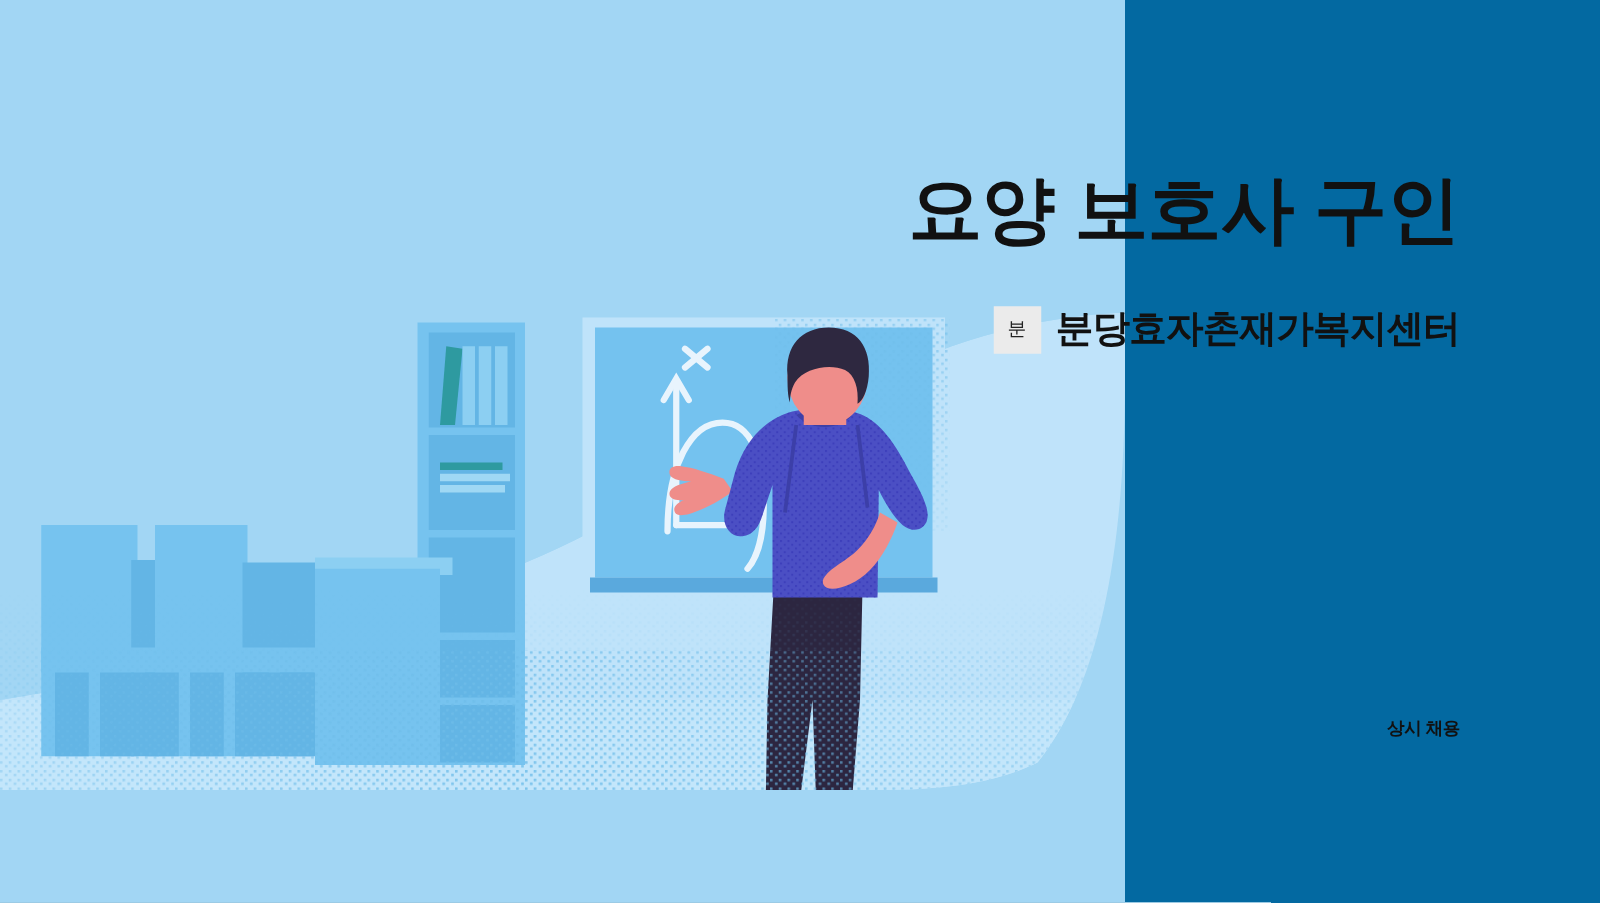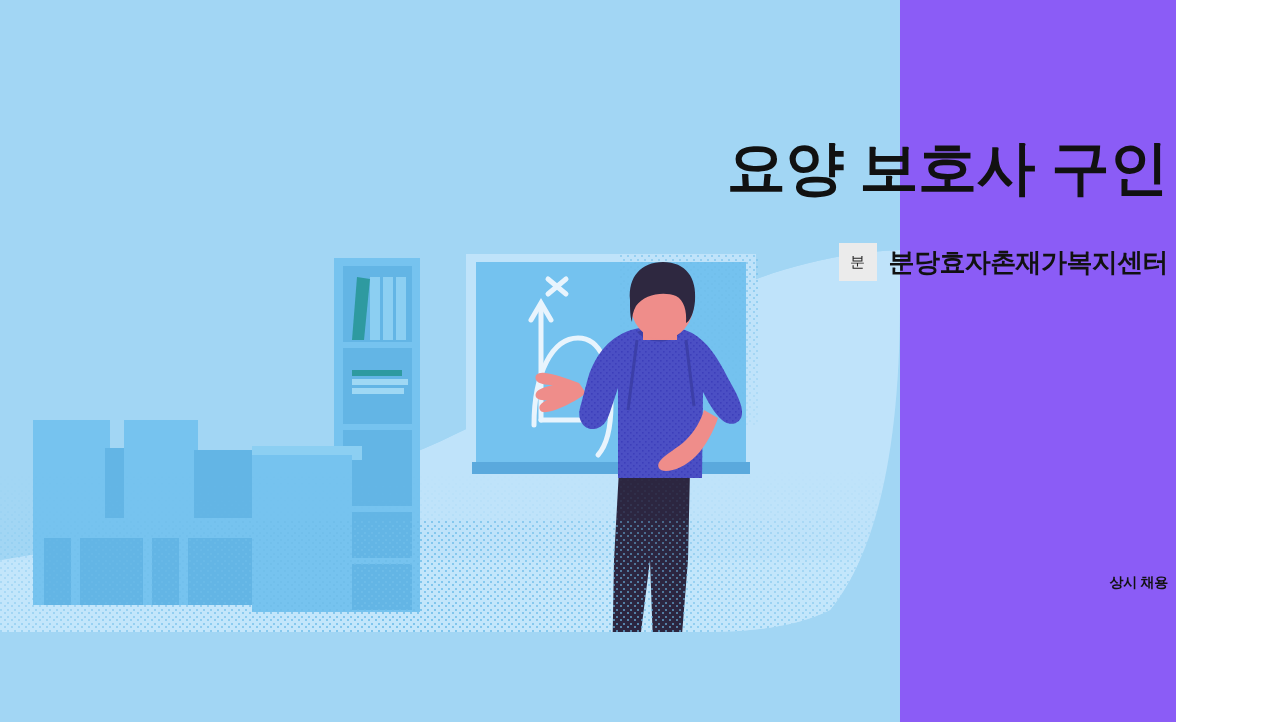--- a/index.html
+++ b/index.html
@@ -9,23 +9,23 @@
   }
   body {
     width: 1280px;
     height: 722px;
     overflow: hidden;
     font-family: "Liberation Sans", "DejaVu Sans", sans-serif;
   }
 
   #banner {
     position: relative;
-    width: 1176px;
-    height: 722px;
-    background: #8b5cf6;
+    width: 1280px;
+    height: 722px;
+    background: #0369a1;
     overflow: hidden;
   }
 
   
   #illustration {
     position: absolute;
     left: 0;
     top: 0;
     width: 900px;
     height: 722px;
@@ -79,21 +79,21 @@
     display: flex;
     align-items: center;
     justify-content: center;
     font-size: 15px;
     font-weight: normal;
     color: #222222;
     flex: 0 0 auto;
   }
 
   #company-name {
-    font-size: 26px;
+    font-size: 30px;
     font-weight: bold;
     color: #111111;
     letter-spacing: -0.6px;
     white-space: nowrap;
   }
 
   #employment-type {
     position: absolute;
     right: 112px;
     top: 574px;

